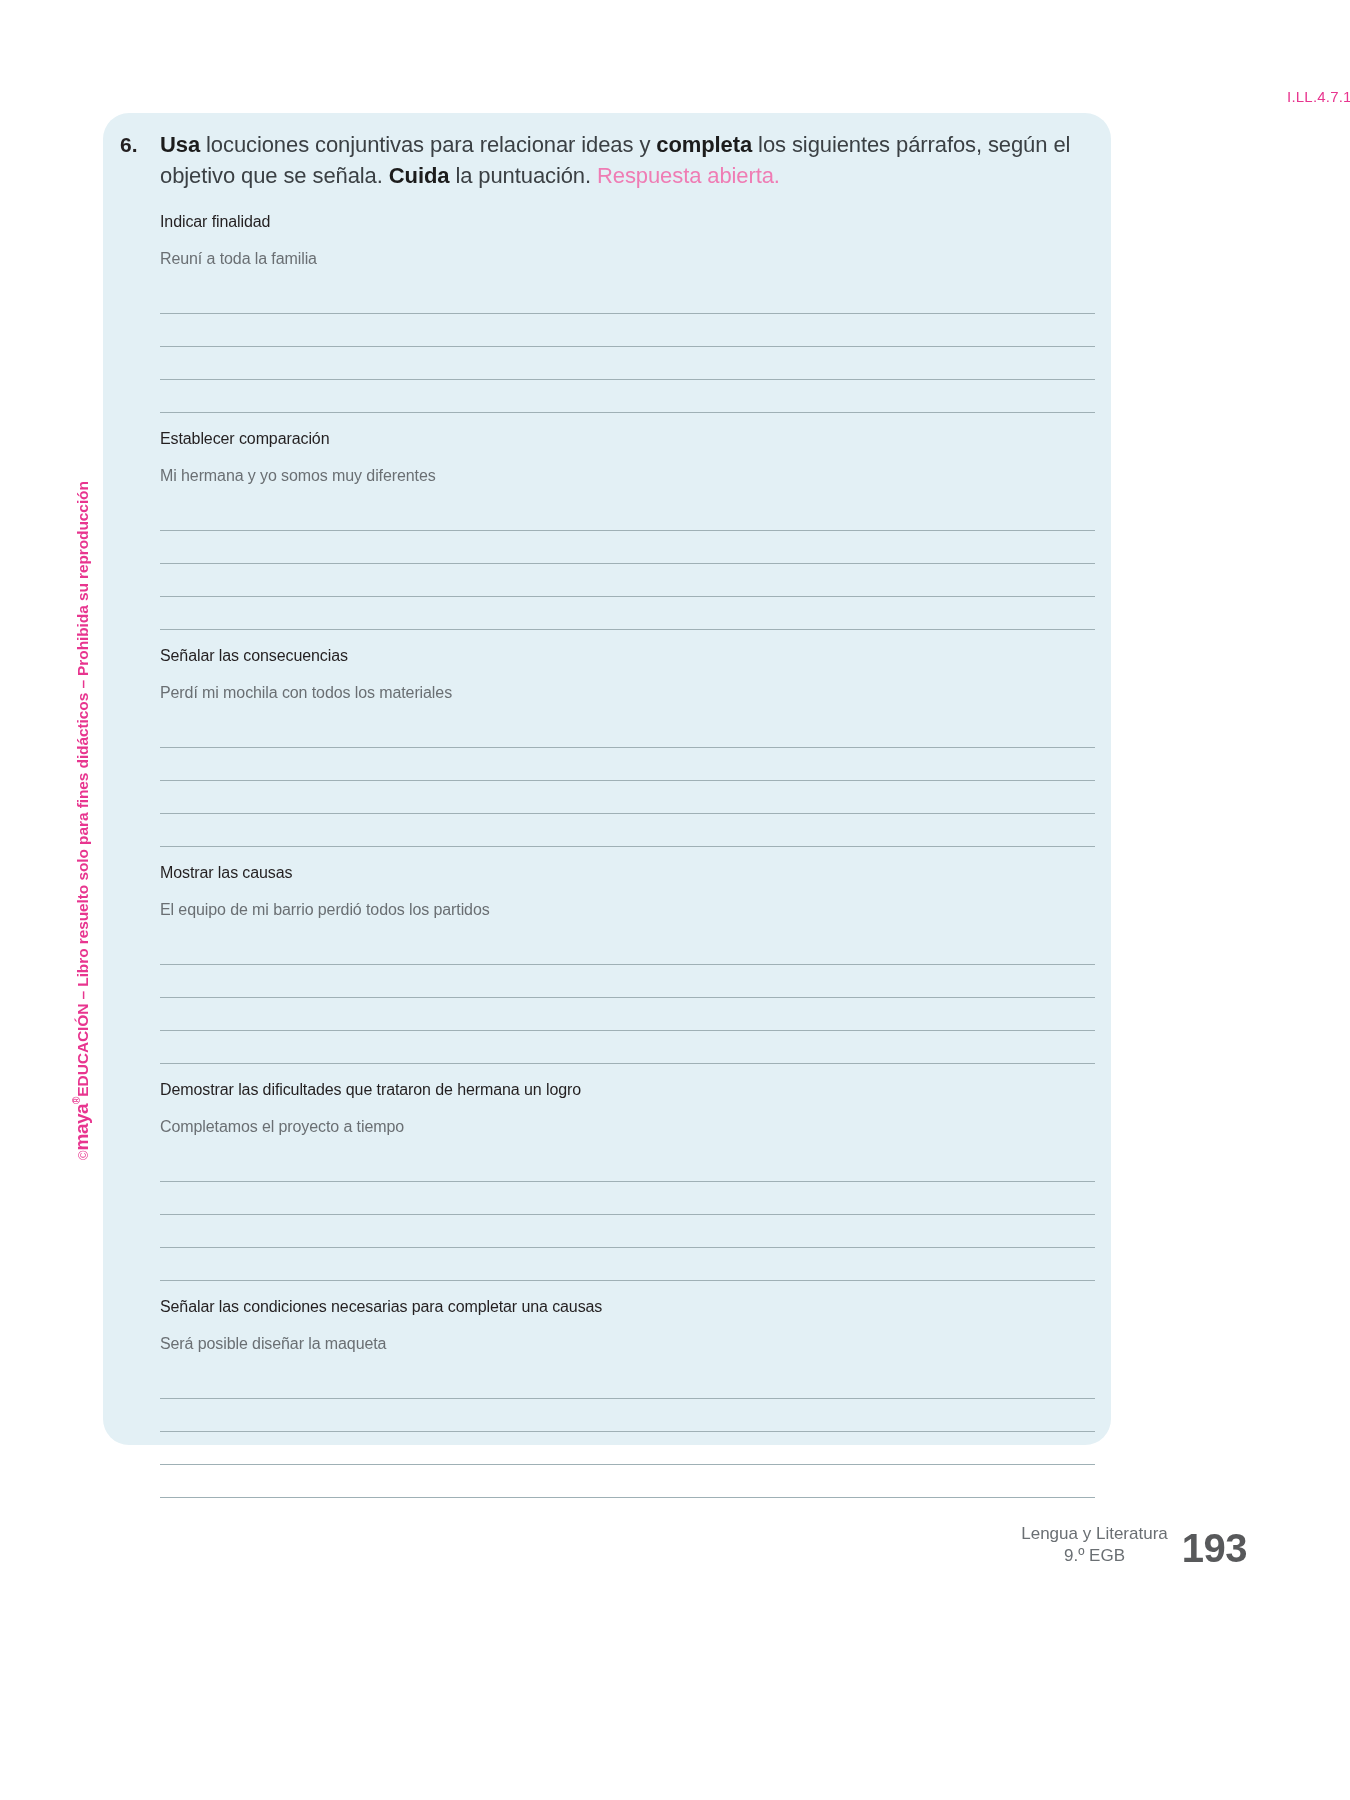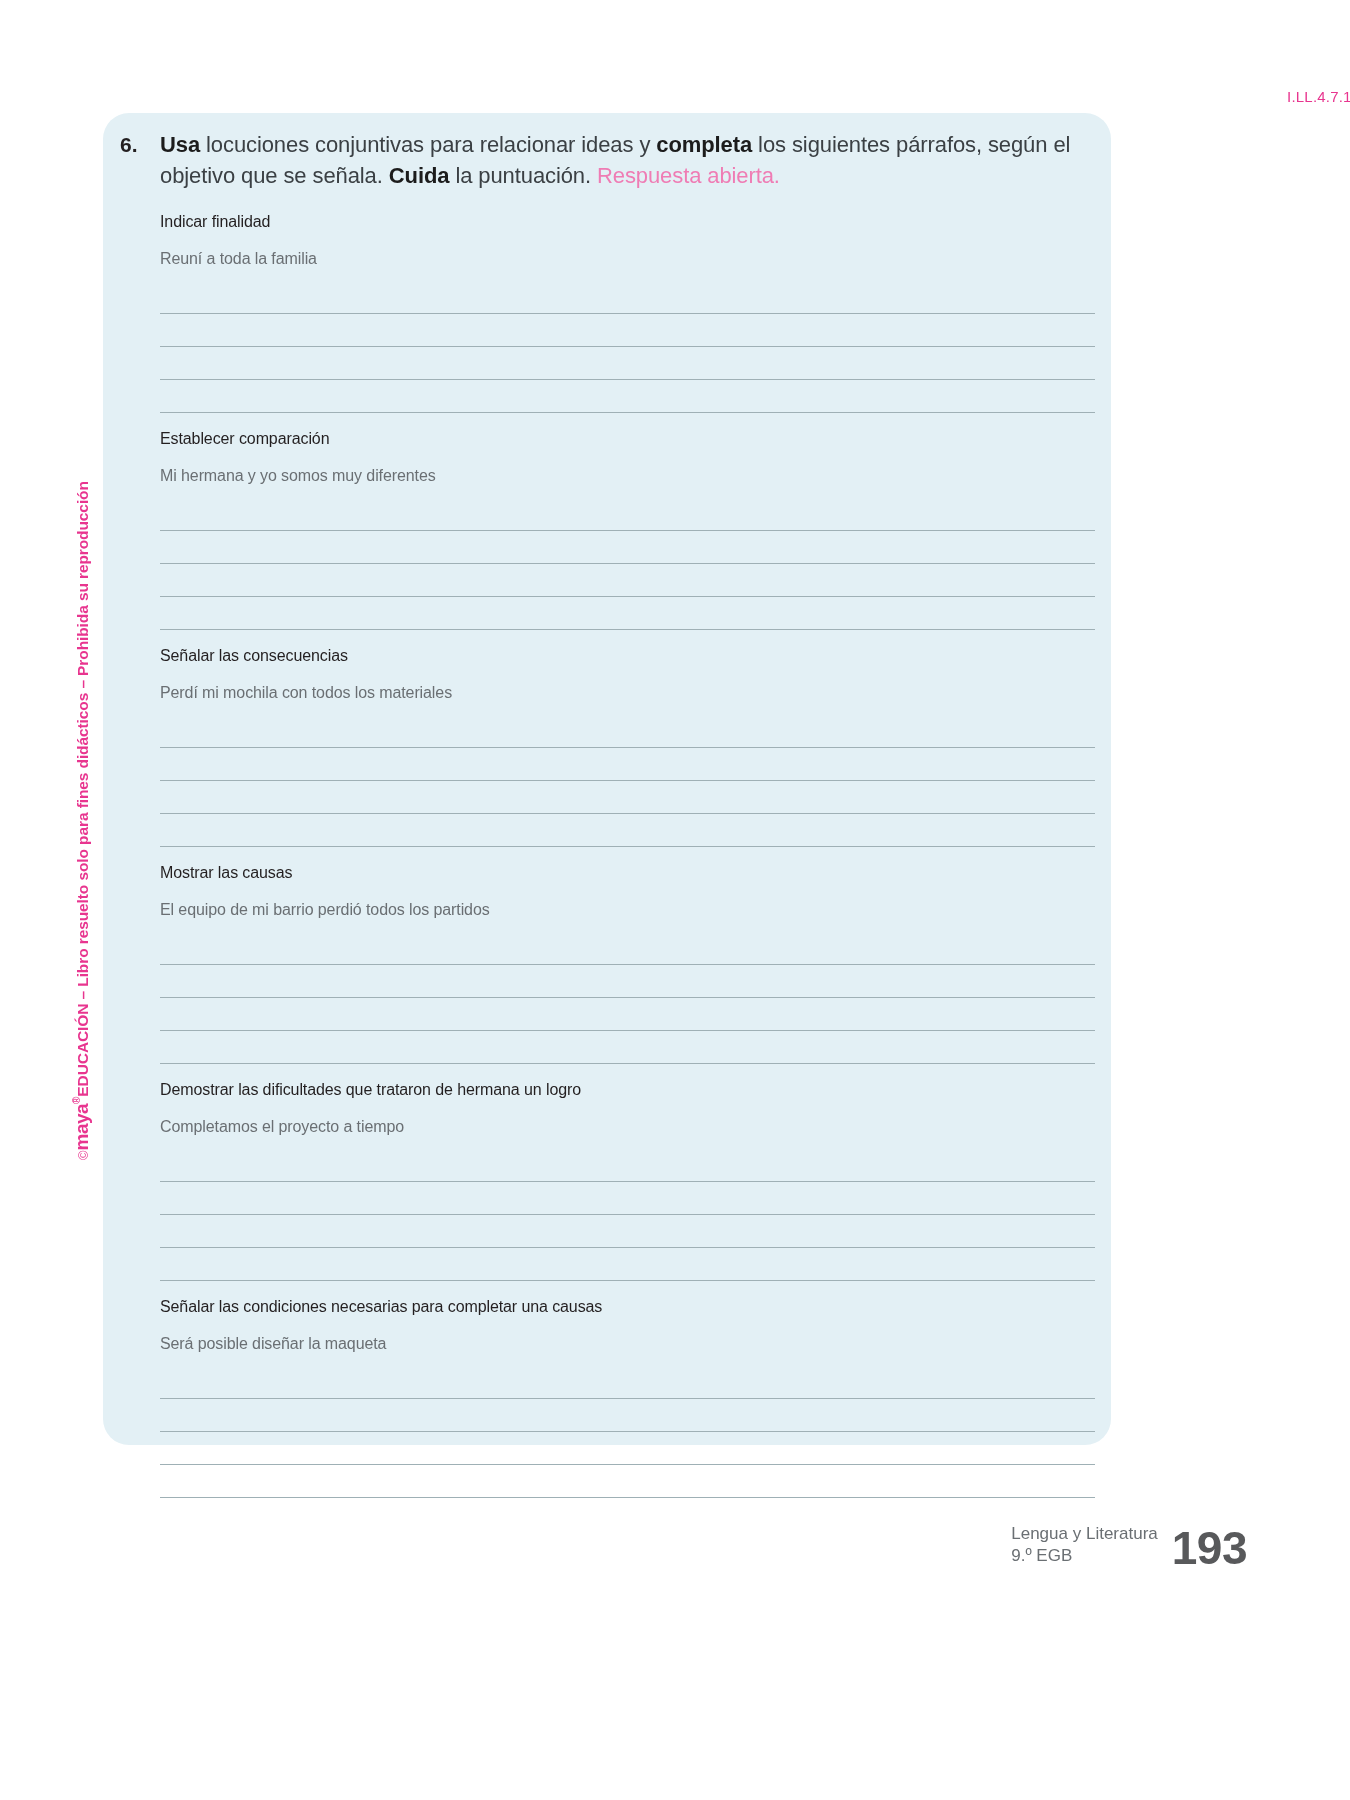--- a/index.html
+++ b/index.html
@@ -153,27 +153,27 @@
   
   .footer {
     position: absolute;
     right: 103px;
     bottom: 233px;
     display: flex;
     align-items: flex-end;
     gap: 14px;
   }
   .footer-label {
-    text-align: left;
+    text-align: center;
     color: #6a6f73;
     font-size: 17px;
     line-height: 22px;
   }
   .footer-page {
-    font-size: 46px;
+    font-size: 40px;
     font-weight: bold;
     color: #58595b;
     line-height: 38px;
     letter-spacing: -0.5px;
   }
 </style>
 </head>
 <body>
 
 <div class="code-strip">

